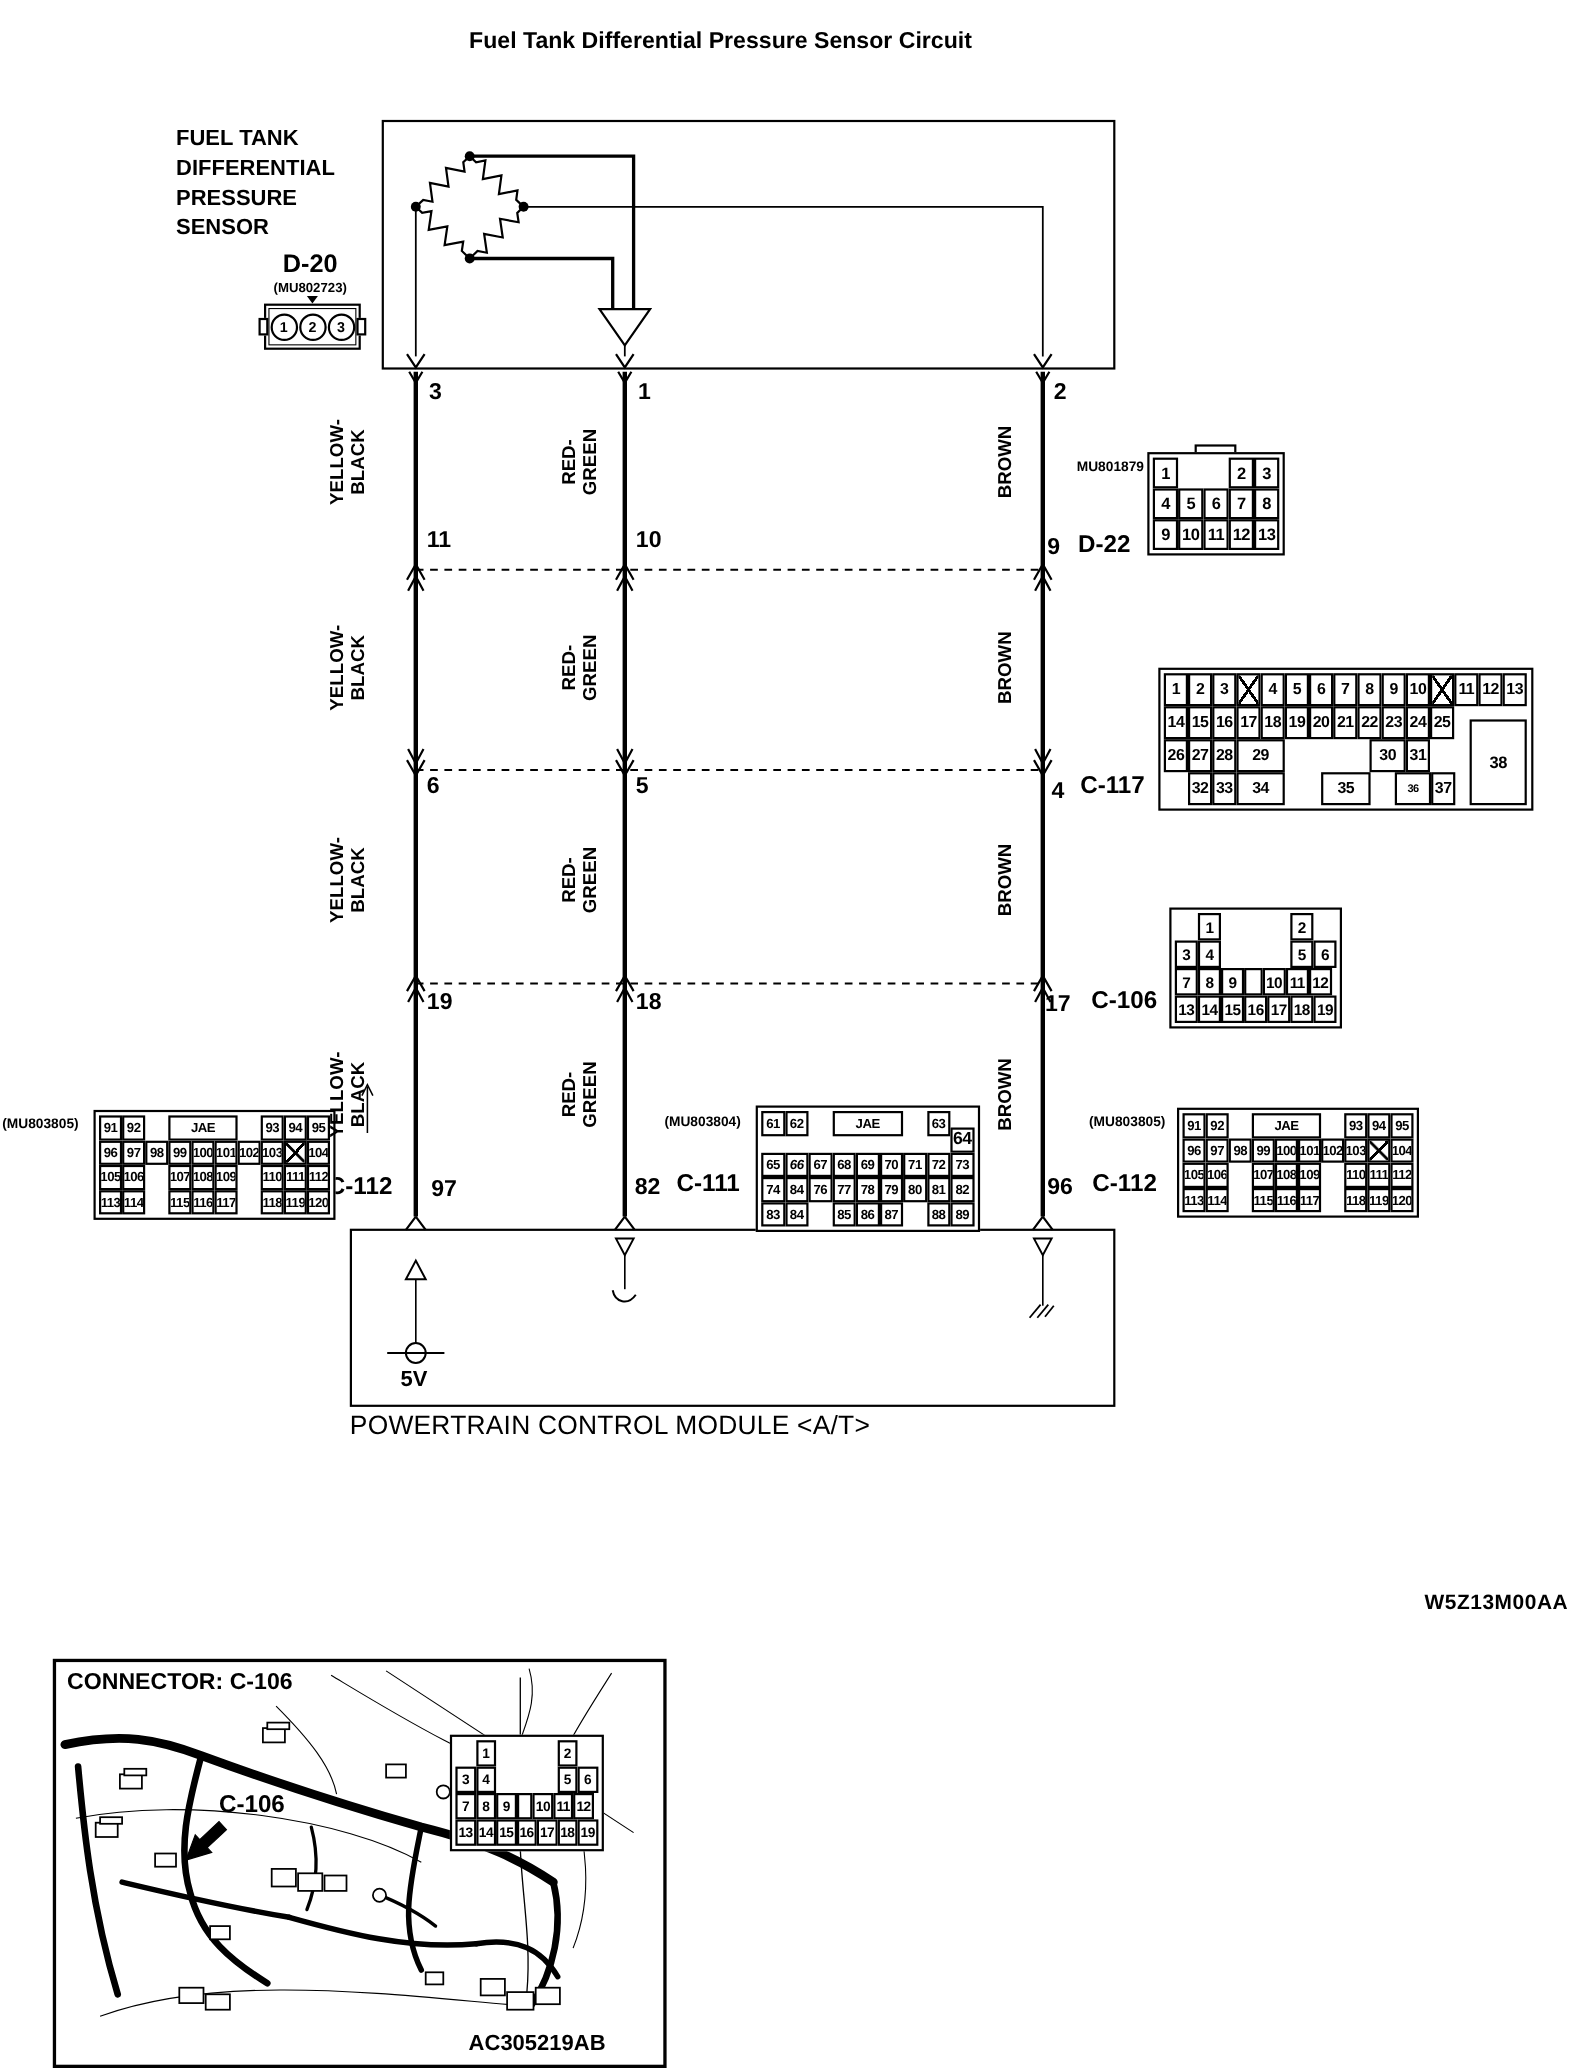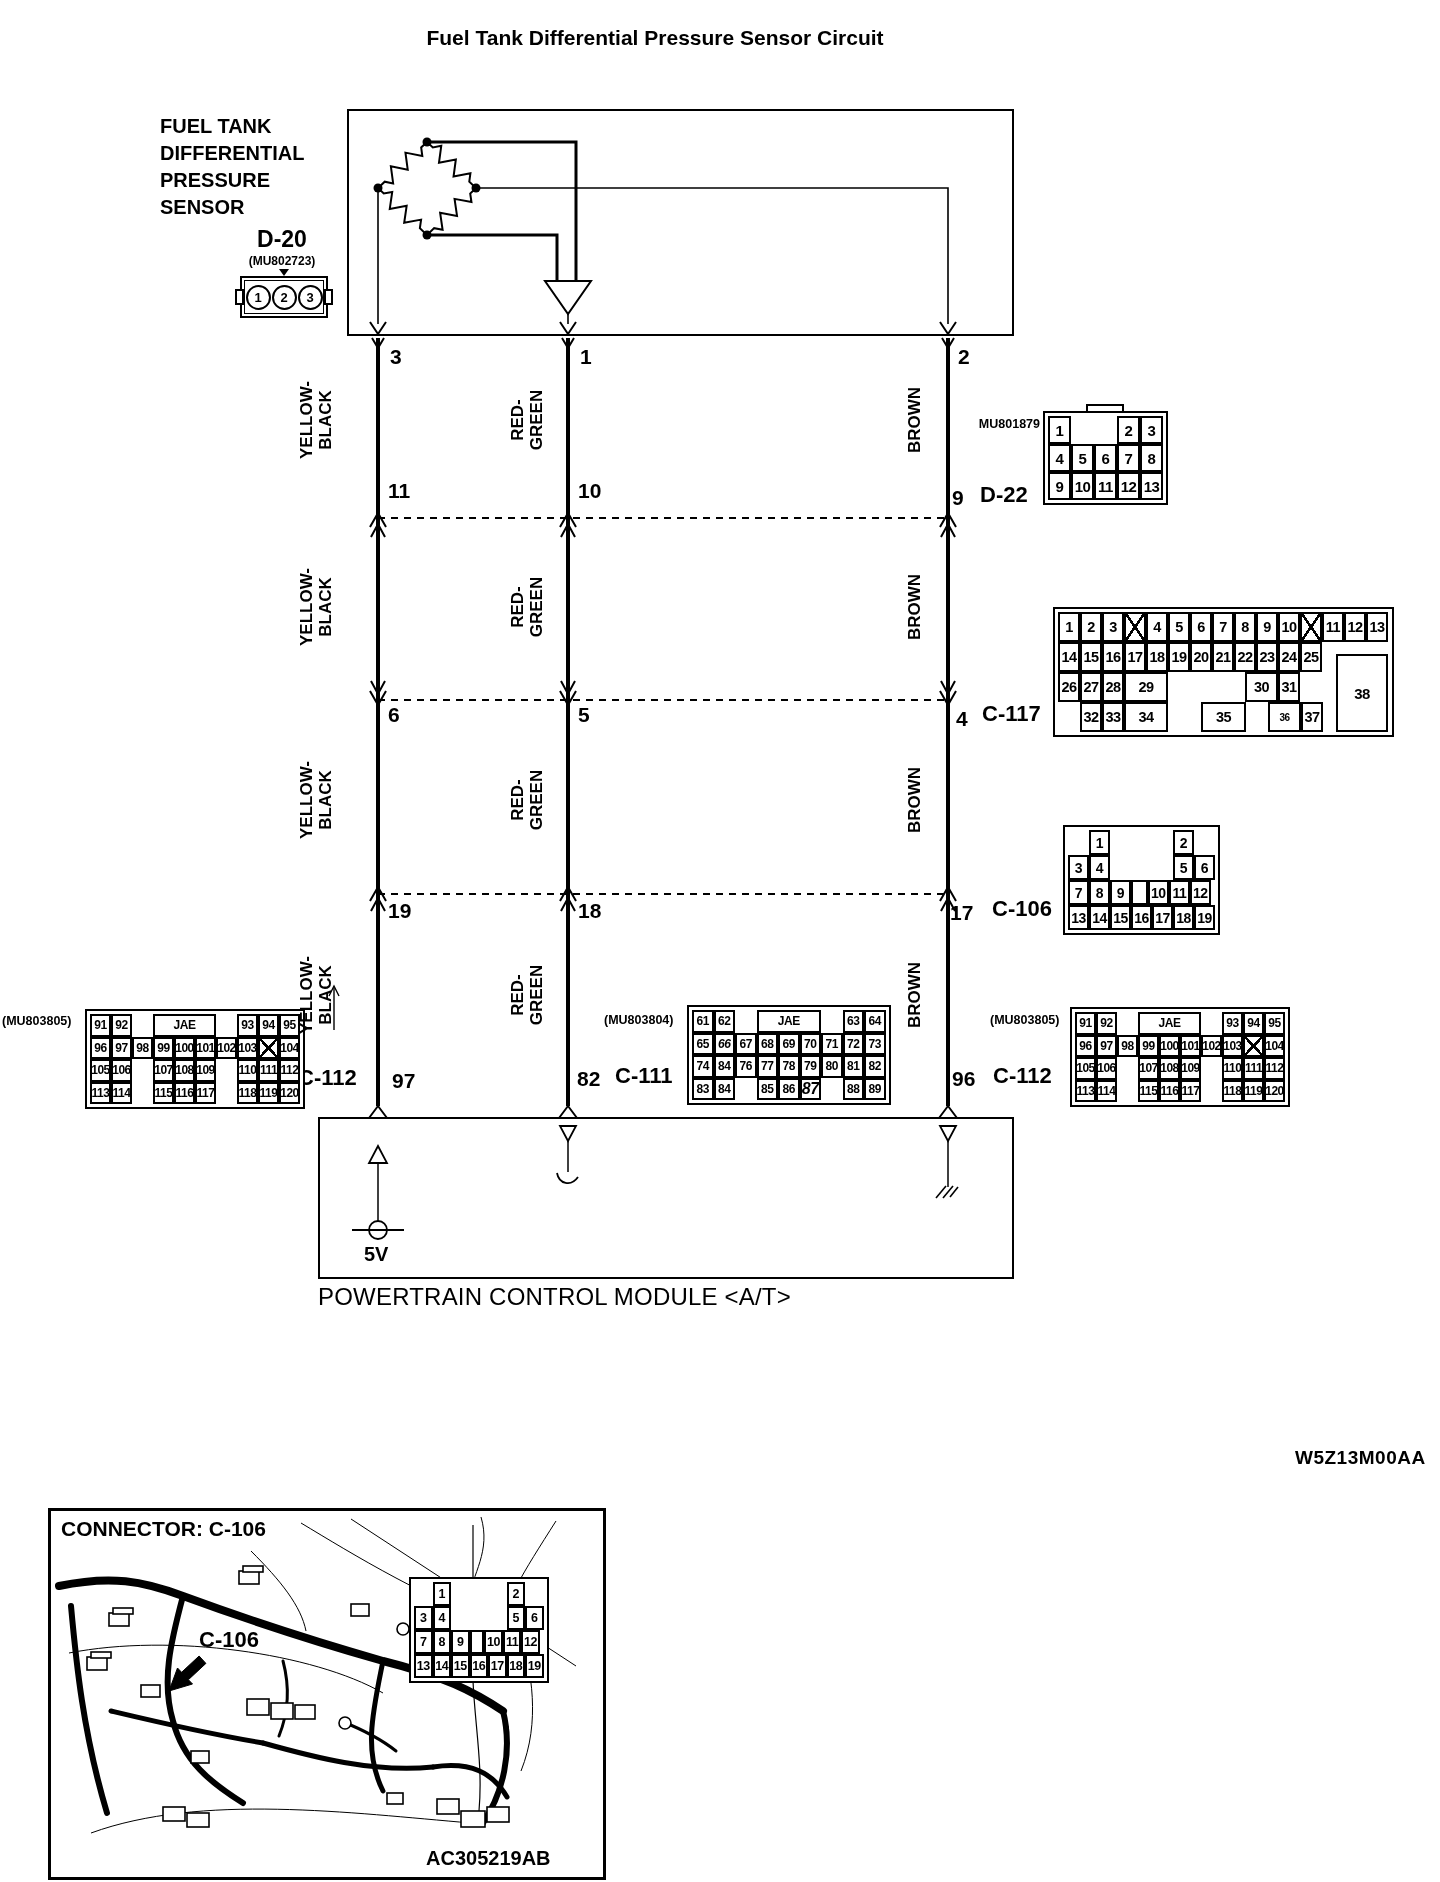--- a/index.html
+++ b/index.html
@@ -374,21 +374,21 @@
 
   <div class="part" style="left:604px; top:1013px;">(MU803804)</div>
   <div class="grid" style="left:687px; top:1005px;">
       <div class="grow">
         <div class="cell" style="width: 21.5px; height: 22.5px; font-size: 12px;">61</div>
         <div class="cell" style="width: 21.5px; height: 22.5px; font-size: 12px;">62</div>
         <div class="cell gap" style="width: 21.5px; height: 22.5px; font-size: 12px;"></div>
         <div class="cell" style="width: 64.5px; height: 22.5px; font-size: 12px;">JAE</div>
         <div class="cell gap" style="width: 21.5px; height: 22.5px; font-size: 12px;"></div>
         <div class="cell" style="width: 21.5px; height: 22.5px; font-size: 12px;">63</div>
-        <div class="cell" style="width: 21.5px; height: 22.5px; font-size: 12px;">64</div>
+        <div class="cell" style="width: 21.5px; height: 22.5px; font-size: 16px; margin-top: 15px;">64</div>
       </div>
       <div class="grow">
         <div class="cell" style="width: 21.5px; height: 22.5px; font-size: 12px;">65</div>
         <div class="cell" style="width: 21.5px; height: 22.5px; font-size: 12px; font-style: italic;">66</div>
         <div class="cell" style="width: 21.5px; height: 22.5px; font-size: 12px;">67</div>
         <div class="cell" style="width: 21.5px; height: 22.5px; font-size: 12px;">68</div>
         <div class="cell" style="width: 21.5px; height: 22.5px; font-size: 12px;">69</div>
         <div class="cell" style="width: 21.5px; height: 22.5px; font-size: 12px;">70</div>
         <div class="cell" style="width: 21.5px; height: 22.5px; font-size: 12px;">71</div>
         <div class="cell" style="width: 21.5px; height: 22.5px; font-size: 12px;">72</div>
@@ -404,21 +404,21 @@
         <div class="cell" style="width: 21.5px; height: 22.5px; font-size: 12px;">80</div>
         <div class="cell" style="width: 21.5px; height: 22.5px; font-size: 12px;">81</div>
         <div class="cell" style="width: 21.5px; height: 22.5px; font-size: 12px;">82</div>
       </div>
       <div class="grow">
         <div class="cell" style="width: 21.5px; height: 22.5px; font-size: 12px;">83</div>
         <div class="cell" style="width: 21.5px; height: 22.5px; font-size: 12px;">84</div>
         <div class="cell gap" style="width: 21.5px; height: 22.5px; font-size: 12px;"></div>
         <div class="cell" style="width: 21.5px; height: 22.5px; font-size: 12px;">85</div>
         <div class="cell" style="width: 21.5px; height: 22.5px; font-size: 12px;">86</div>
-        <div class="cell" style="width: 21.5px; height: 22.5px; font-size: 16px; font-style: italic;">87</div>
+        <div class="cell" style="width: 21.5px; height: 22.5px; font-size: 12px;">87</div>
         <div class="cell gap" style="width: 21.5px; height: 22.5px; font-size: 12px;"></div>
         <div class="cell" style="width: 21.5px; height: 22.5px; font-size: 12px;">88</div>
         <div class="cell" style="width: 21.5px; height: 22.5px; font-size: 12px;">89</div>
       </div>
     </div>
 
   <div class="part" style="left:990px; top:1013px;">(MU803805)</div>
   <div class="grid" style="left:1070px; top:1007px;">
       <div class="grow">
         <div class="cell" style="width: 21px; height: 22.5px; font-size: 12px;">91</div>

